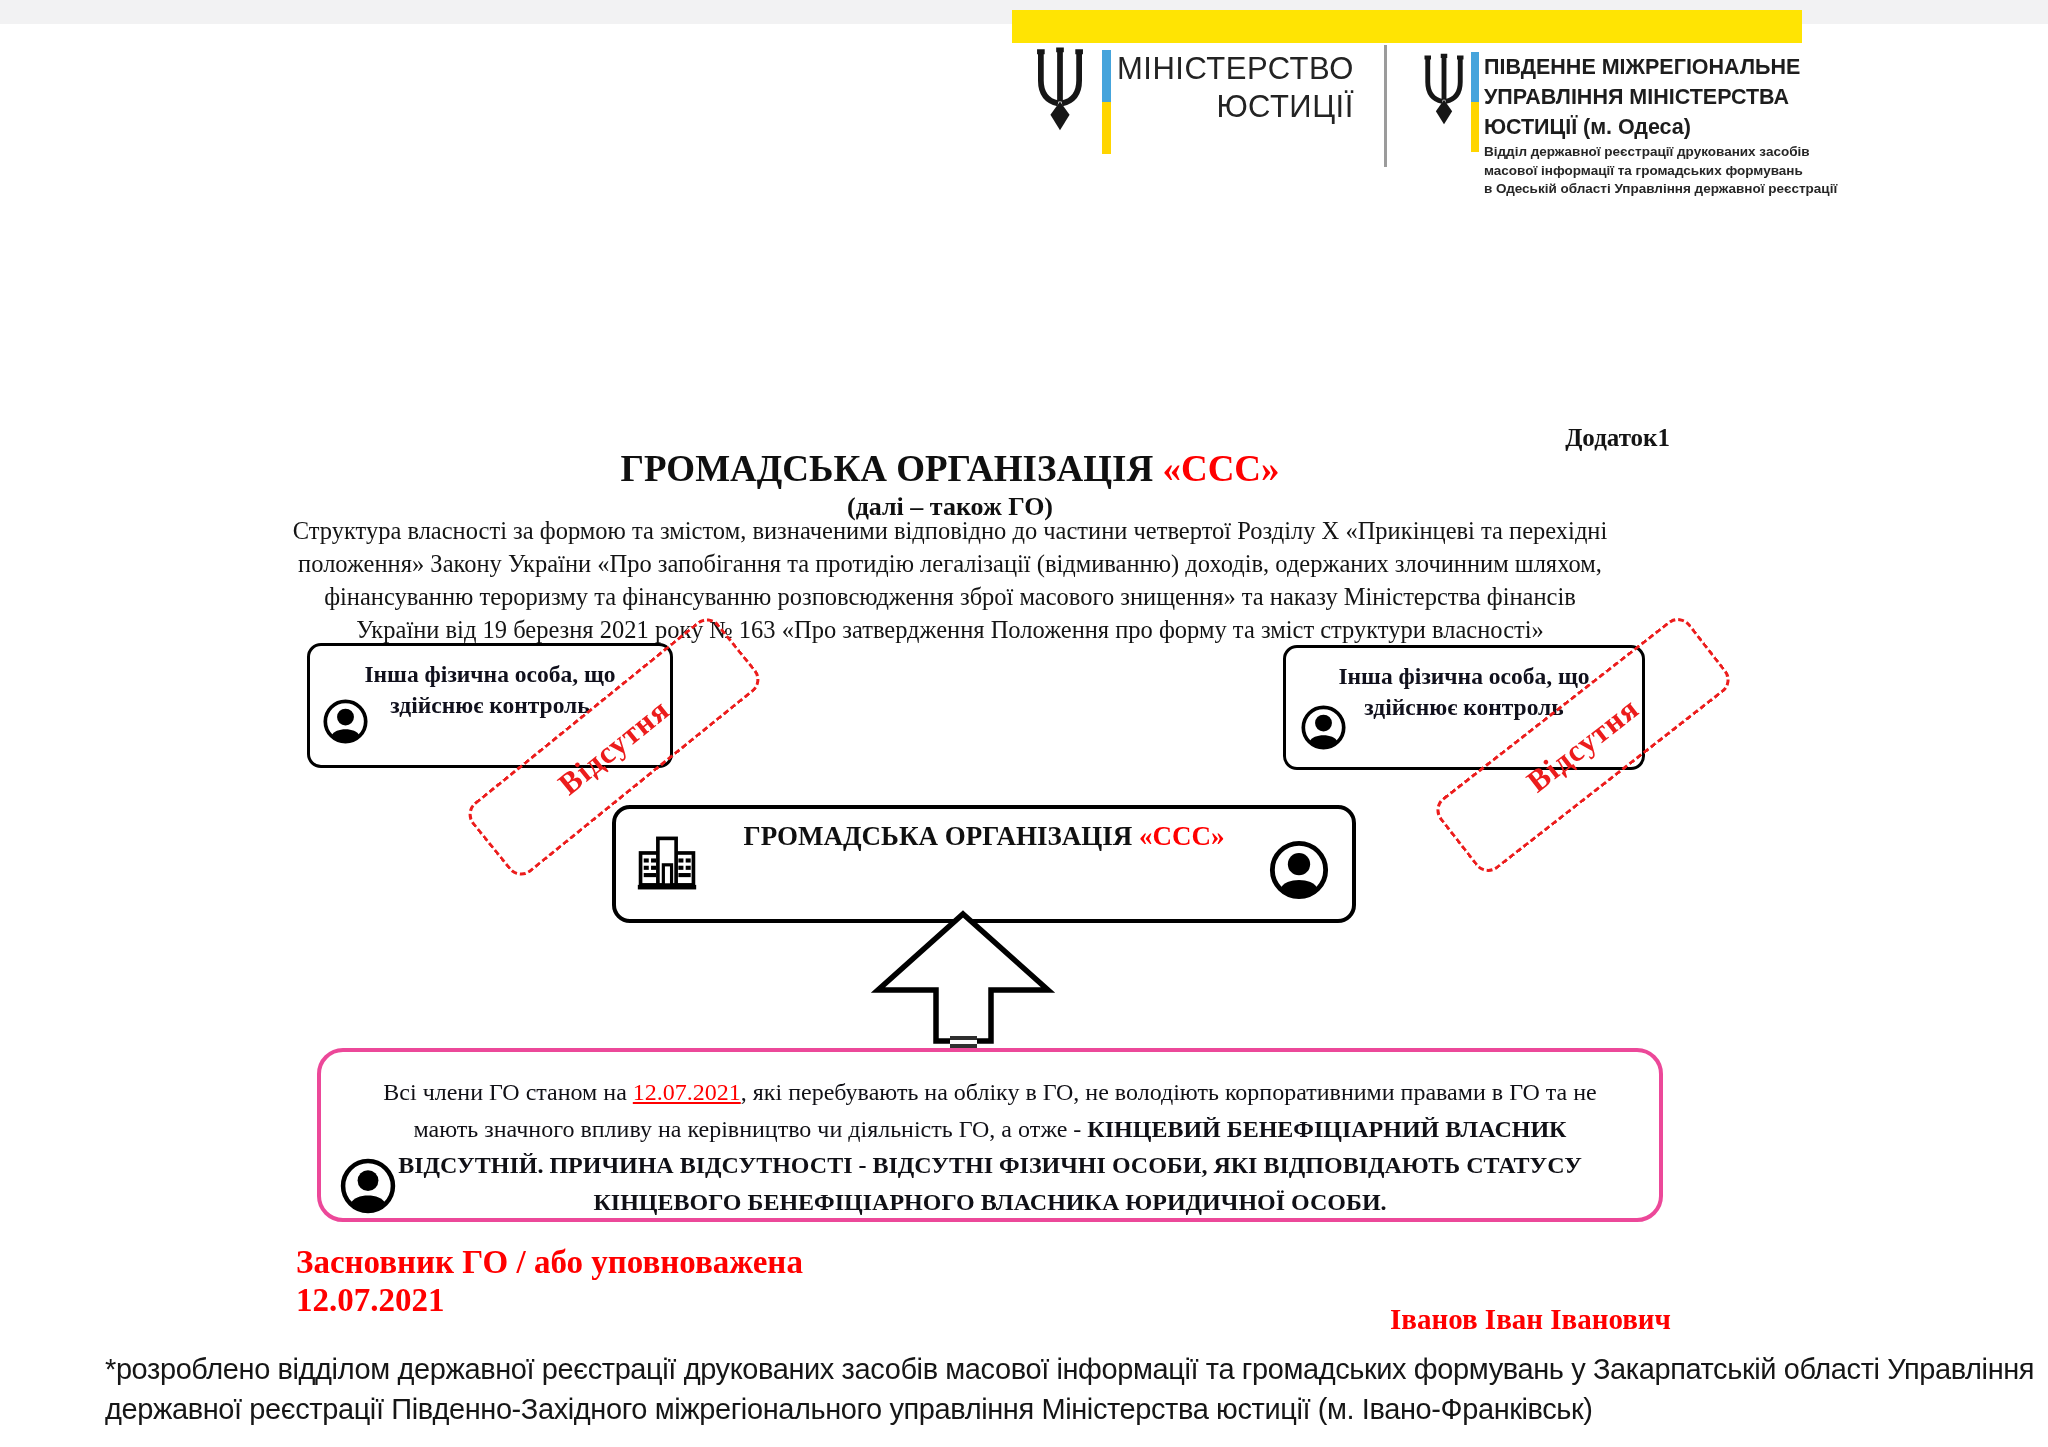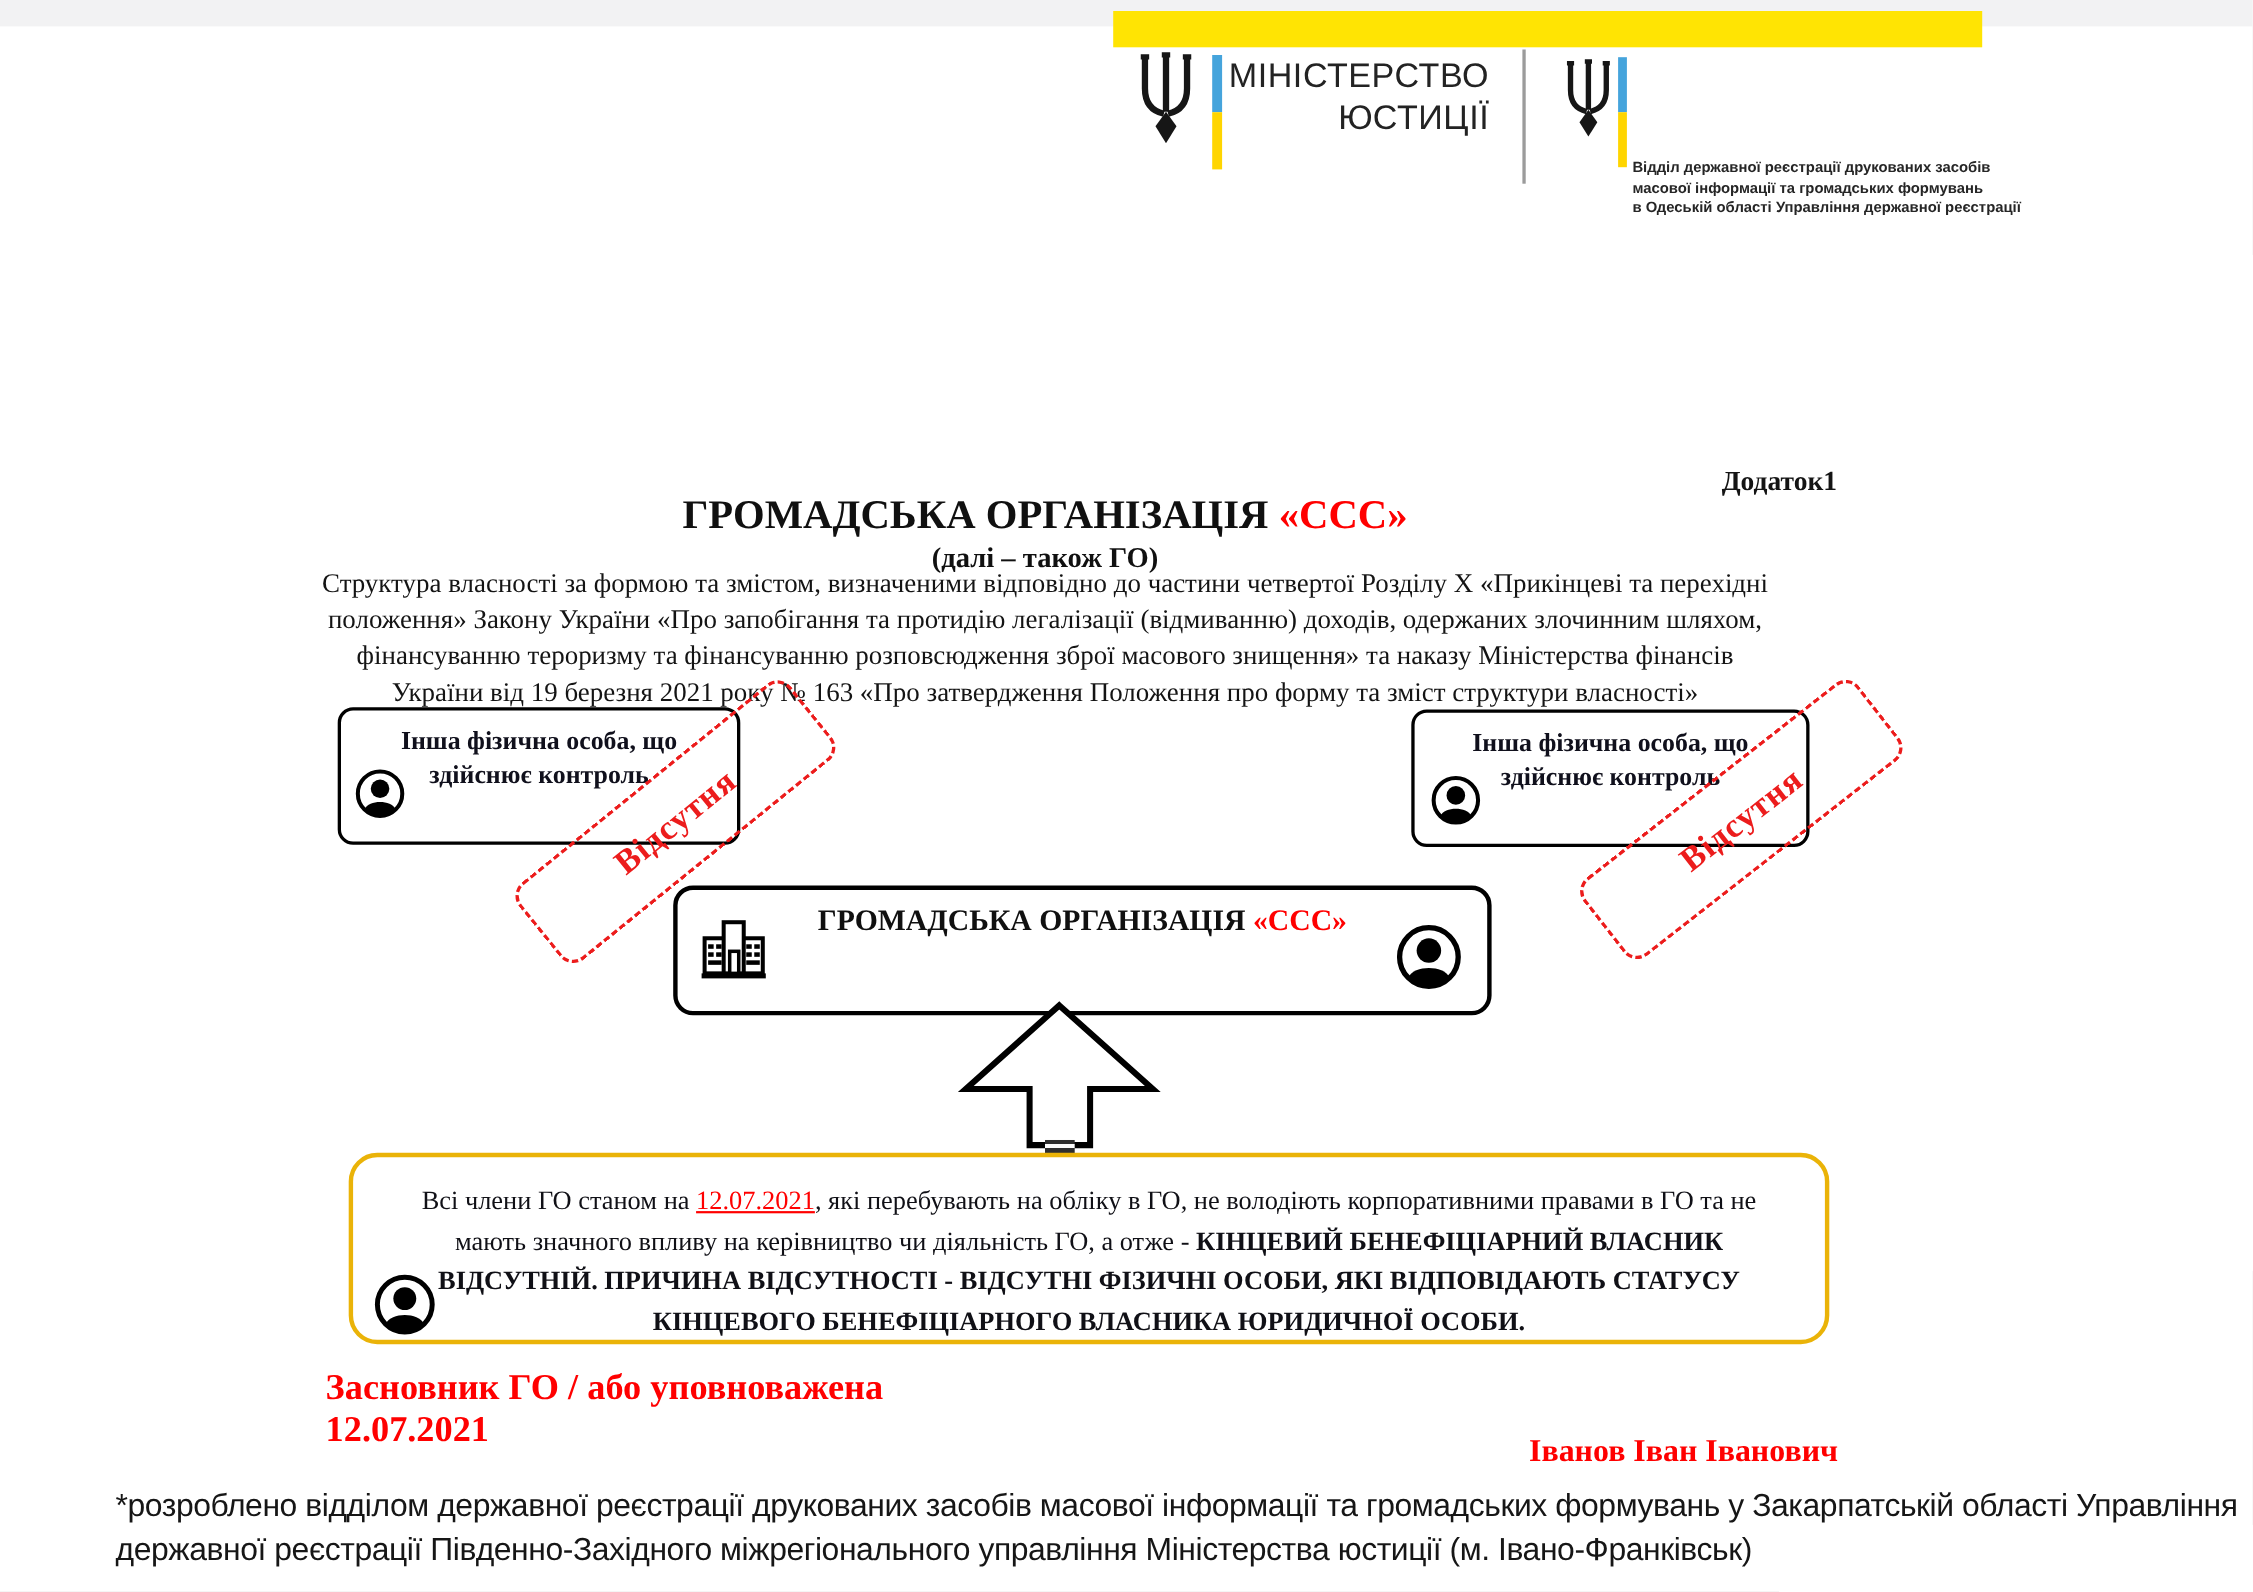--- a/index.html
+++ b/index.html
@@ -42,21 +42,21 @@
       font-size:23.5px;line-height:31px;font-weight:700;color:#10101c;}
   .stamp{border:3.5px dashed #ec1c1c;border-radius:16px;background:transparent;
       display:flex;align-items:center;justify-content:center;}
   .stamp span{font-size:31px;font-weight:700;color:#ec1c1c;letter-spacing:1px;}
 
   .central-box{left:612px;top:805px;width:736px;height:110px;border:4px solid #000;
       border-radius:18px;background:#fff;}
   .central-title{position:absolute;left:0;top:12px;width:100%;text-align:center;
       font-size:27px;font-weight:700;color:#101010;}
 
-  .members-box{left:317px;top:1048px;width:1338px;height:166px;border:4px solid #eab308;
+  .members-box{left:317px;top:1048px;width:1338px;height:166px;border:4px solid #ec4899;
       border-radius:26px;background:#fff;}
   .members-text{margin:22px auto 0;width:1245px;text-align:center;font-size:24px;
       line-height:36.5px;color:#101016;}
   .members-text .date{color:#ff0000;text-decoration:underline;text-decoration-color:#ff0000;}
   .members-text .bold{font-weight:700;}
 
   .red{color:#ff0000;}
   .founder{left:296px;top:1243px;font-size:33px;font-weight:700;line-height:38px;color:#ff0000;}
   .signature{left:1390px;top:1303px;font-size:29px;font-weight:700;color:#ff0000;}
 
@@ -130,20 +130,25 @@
 
   <div class="abs divider"></div>
 
   <svg class="abs icon" style="left:1418px;top:50px" width="52" height="80">
       <use href="#sym-trident"></use>
     </svg>
   <div class="abs flagbar" style="left:1471px;top:52px;height:100px;width:8px">
     <div class="b" style="height:50px"></div>
       <div class="y" style="height:50px"></div>
   </div>
+  <div class="abs right-title">
+    <div>ПІВДЕННЕ МІЖРЕГІОНАЛЬНЕ</div>
+    <div>УПРАВЛІННЯ МІНІСТЕРСТВА</div>
+    <div>ЮСТИЦІЇ (м. Одеса)</div>
+  </div>
   <div class="abs right-sub">
     <div>Відділ державної реєстрації друкованих засобів</div>
     <div>масової інформації та громадських формувань</div>
     <div>в Одеській області Управління державної реєстрації</div>
   </div>
 
 
   <div class="abs annex">Додаток1</div>
 
   <div class="abs doc-h2"><span>ГРОМАДСЬКА ОРГАНІЗАЦІЯ </span><span class="red">«ССС»</span></div>

